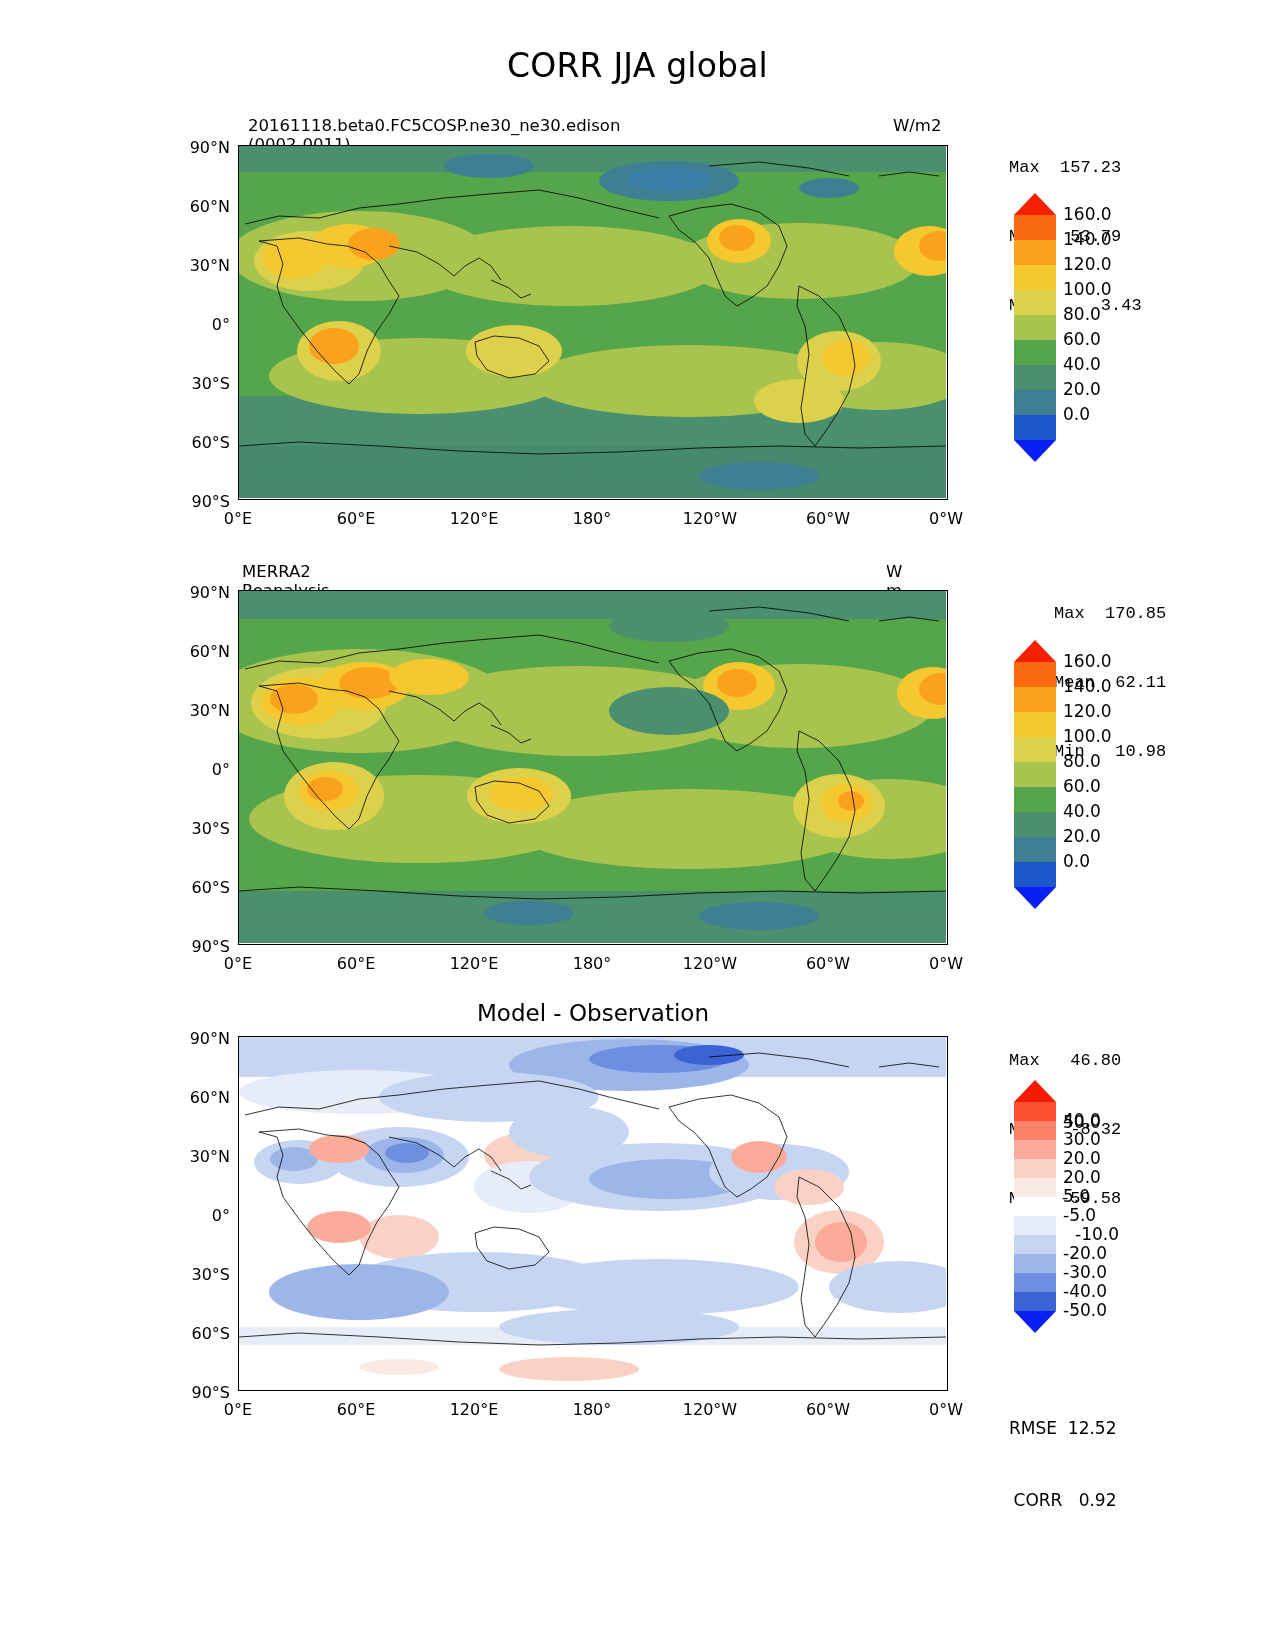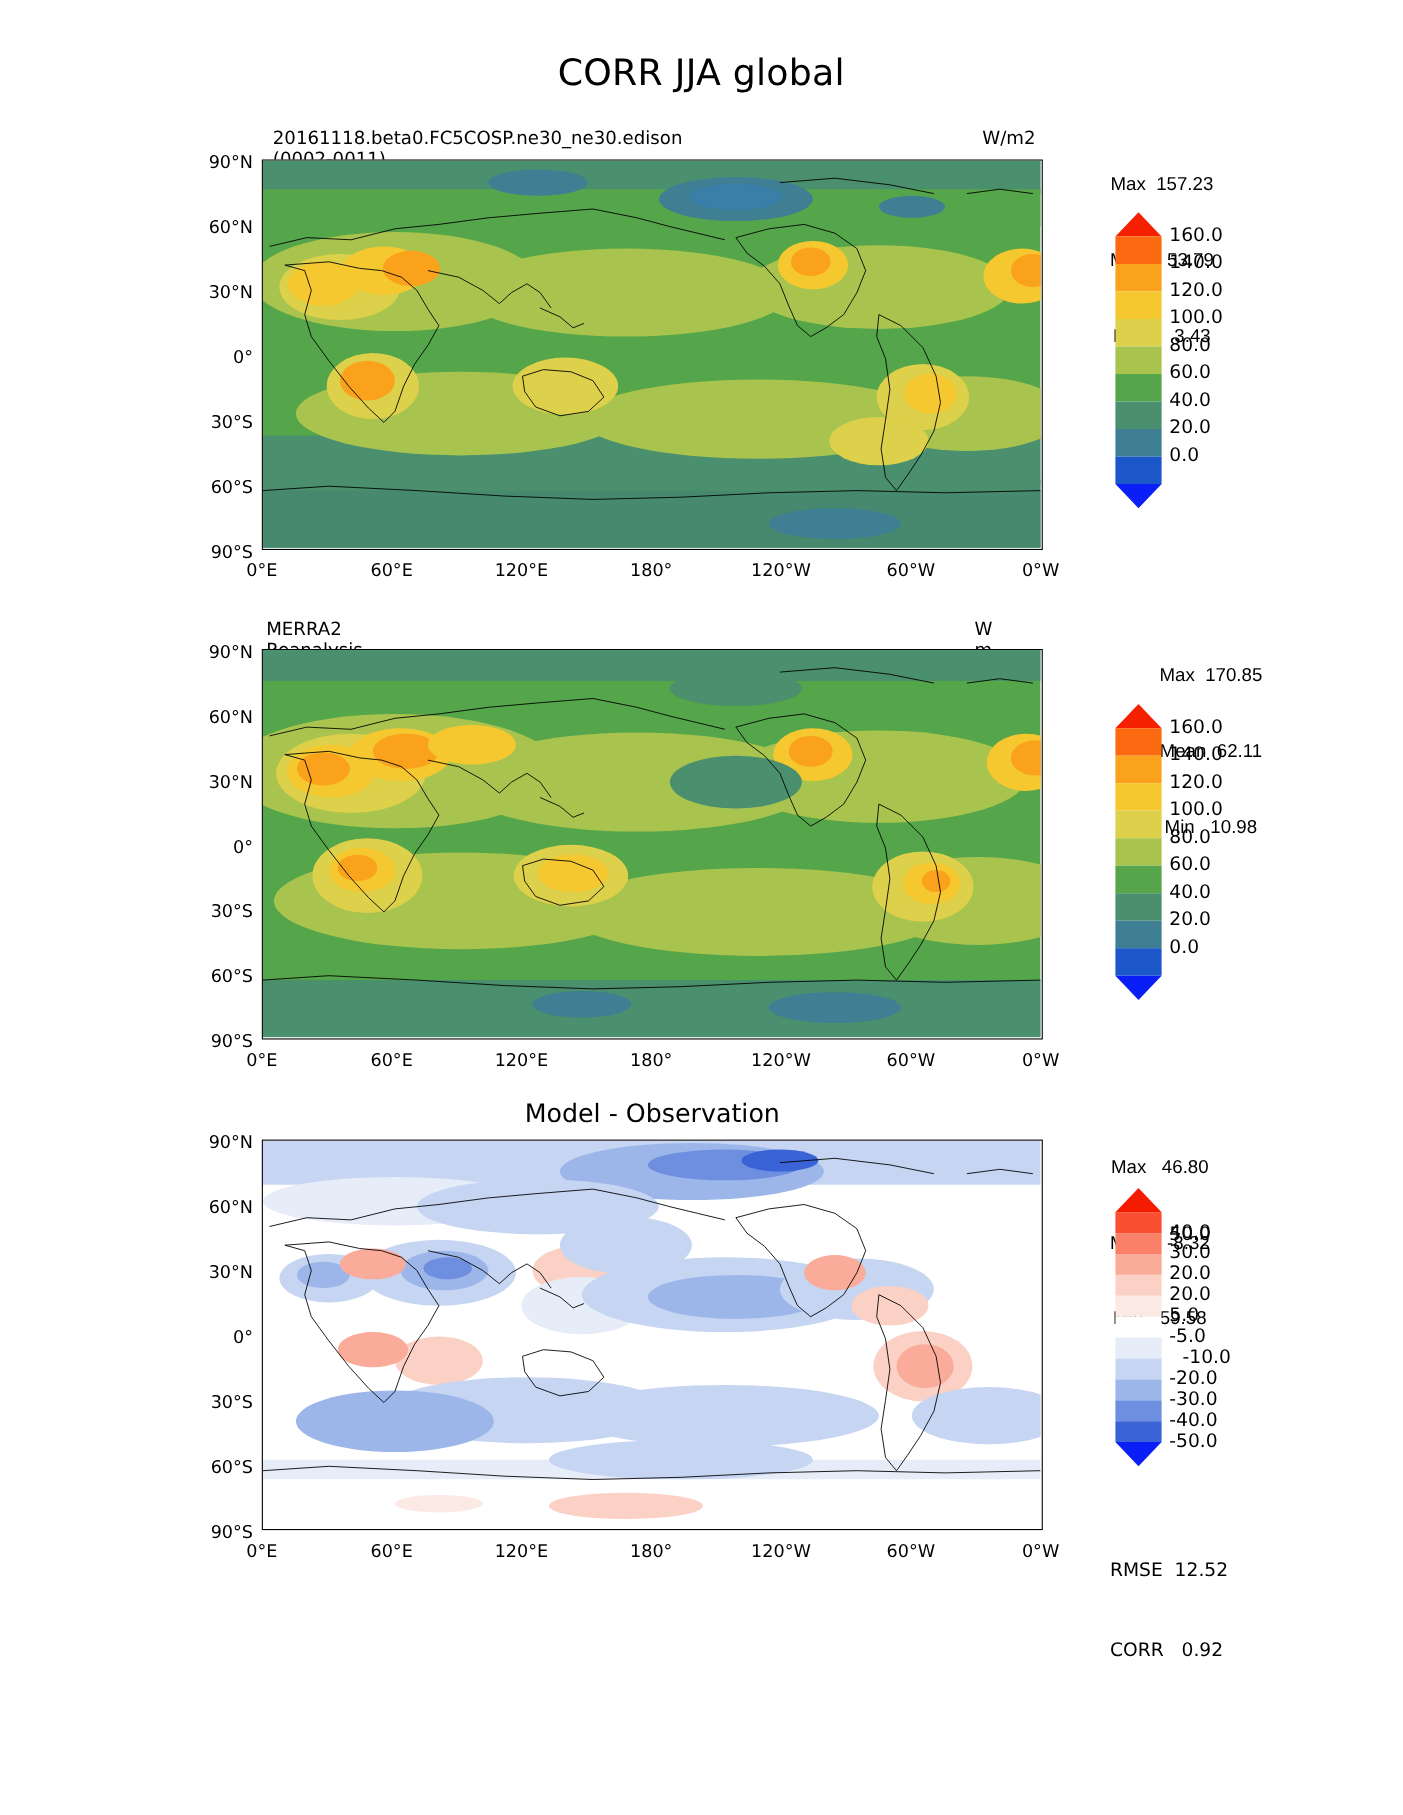--- a/index.html
+++ b/index.html
@@ -6,21 +6,21 @@
   body{width:1275px;height:1650px;font-family:"DejaVu Sans","Liberation Sans",sans-serif;color:#000;position:relative;overflow:hidden;}
   .page-title{position:absolute;left:0;top:46px;width:1275px;text-align:center;font-size:33px;letter-spacing:.2px;}
   .panel{position:absolute;}
   .map-frame{position:absolute;border:1.5px solid #000;box-sizing:border-box;overflow:hidden;background:#fff;}
   .panel-caption{position:absolute;font-size:16.5px;}
   .panel-units{position:absolute;font-size:16.5px;}
   .panel-center-title{position:absolute;font-size:23px;text-align:center;}
   .axis-label{position:absolute;font-size:16px;}
   .ylab{text-align:right;}
   .xlab{text-align:center;}
-  .stats{position:absolute;font-size:17px;line-height:23px;font-family:Liberation Sans, sans-serif;white-space:pre;text-align:center;}
+  .stats{position:absolute;font-size:17px;line-height:23px;font-family:Liberation Mono, monospace;white-space:pre;}
   .cbar{position:absolute;width:42px;}
   .cbar-seg{width:42px;}
   .cbar-tri{width:0;height:0;border-left:21px solid transparent;border-right:21px solid transparent;}
   .cbar-labels{position:absolute;font-size:17px;}
   .cbar-lab{position:absolute;left:0;white-space:pre;}
   .svgmap{position:absolute;left:0;top:0;}
   .bottom-stats{position:absolute;font-size:17px;line-height:24px;white-space:pre;}
 </style>
 </head>
 <body>
@@ -353,17 +353,17 @@
     <div class="cbar-lab" style="top:87px;">20.0</div>
     <div class="cbar-lab" style="top:106px;">5.0</div>
     <div class="cbar-lab" style="top:125px;">-5.0</div>
     <div class="cbar-lab" style="top:144px;margin-left:12px;">-10.0</div>
     <div class="cbar-lab" style="top:163px;">-20.0</div>
     <div class="cbar-lab" style="top:182px;">-30.0</div>
     <div class="cbar-lab" style="top:201px;">-40.0</div>
     <div class="cbar-lab" style="top:220px;">-50.0</div>
   </div>
 
-  <div class="bottom-stats" style="left:1009px;top:1368px;">
+  <div class="bottom-stats" style="left:1009px;top:1368px;text-align:right;">
     <div><span>RMSE</span>  <span>12.52</span></div>
     <div><span>CORR</span>   <span>0.92</span></div>
   </div>
 </div>
 
 </body></html>

